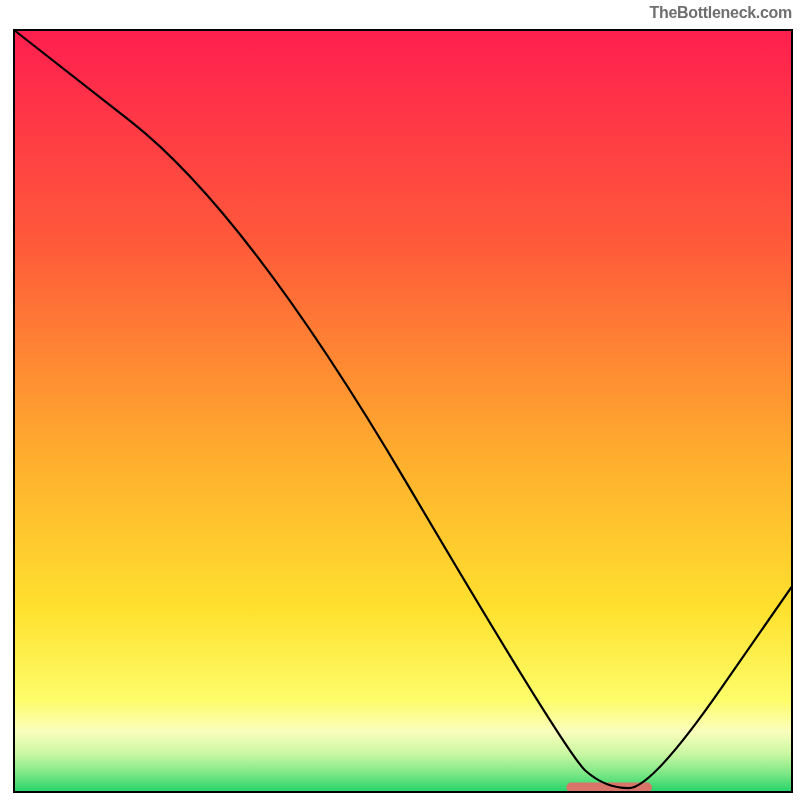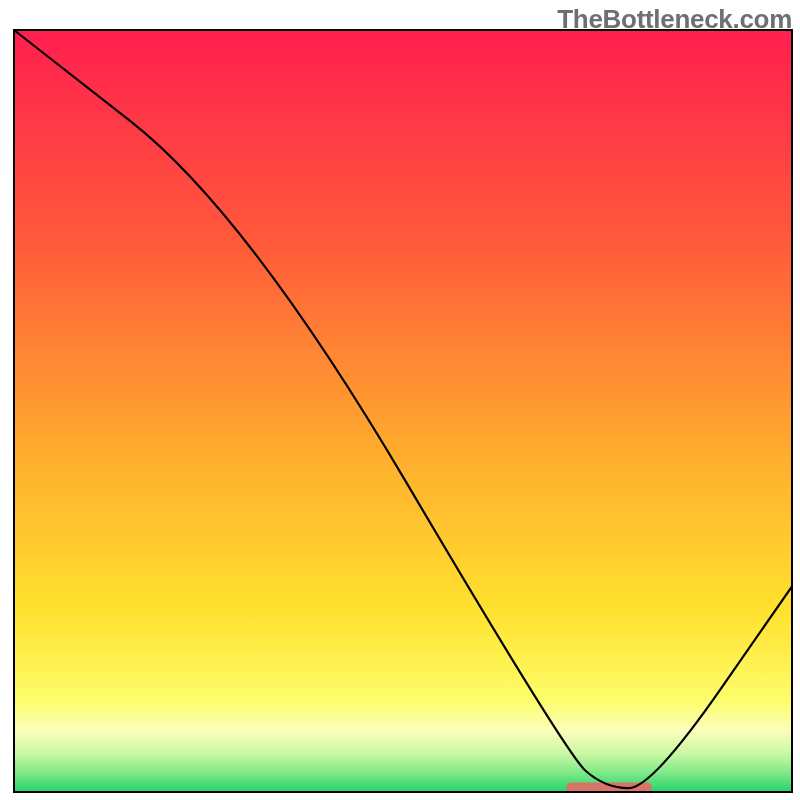--- a/index.html
+++ b/index.html
@@ -2,21 +2,21 @@
 <html><head>
 <meta charset="utf-8">
 <style>
   * { margin: 0; padding: 0; box-sizing: border-box; }
   html, body { width: 800px; height: 800px; overflow: hidden; background: #fff; }
   .wrap { position: relative; width: 800px; height: 800px; }
   .watermark {
     position: absolute;
     top: 4px; right: 8px;
     font-family: Arial, Helvetica, sans-serif;
-    font-size: 26px;
+    font-size: 16px;
     color: #6f6f6f;
     font-weight: 600;
     letter-spacing: -0.3px;
   }
   svg { position: absolute; top: 0; left: 0; }
 </style>
 </head>
 <body>
 <div class="wrap">
 

